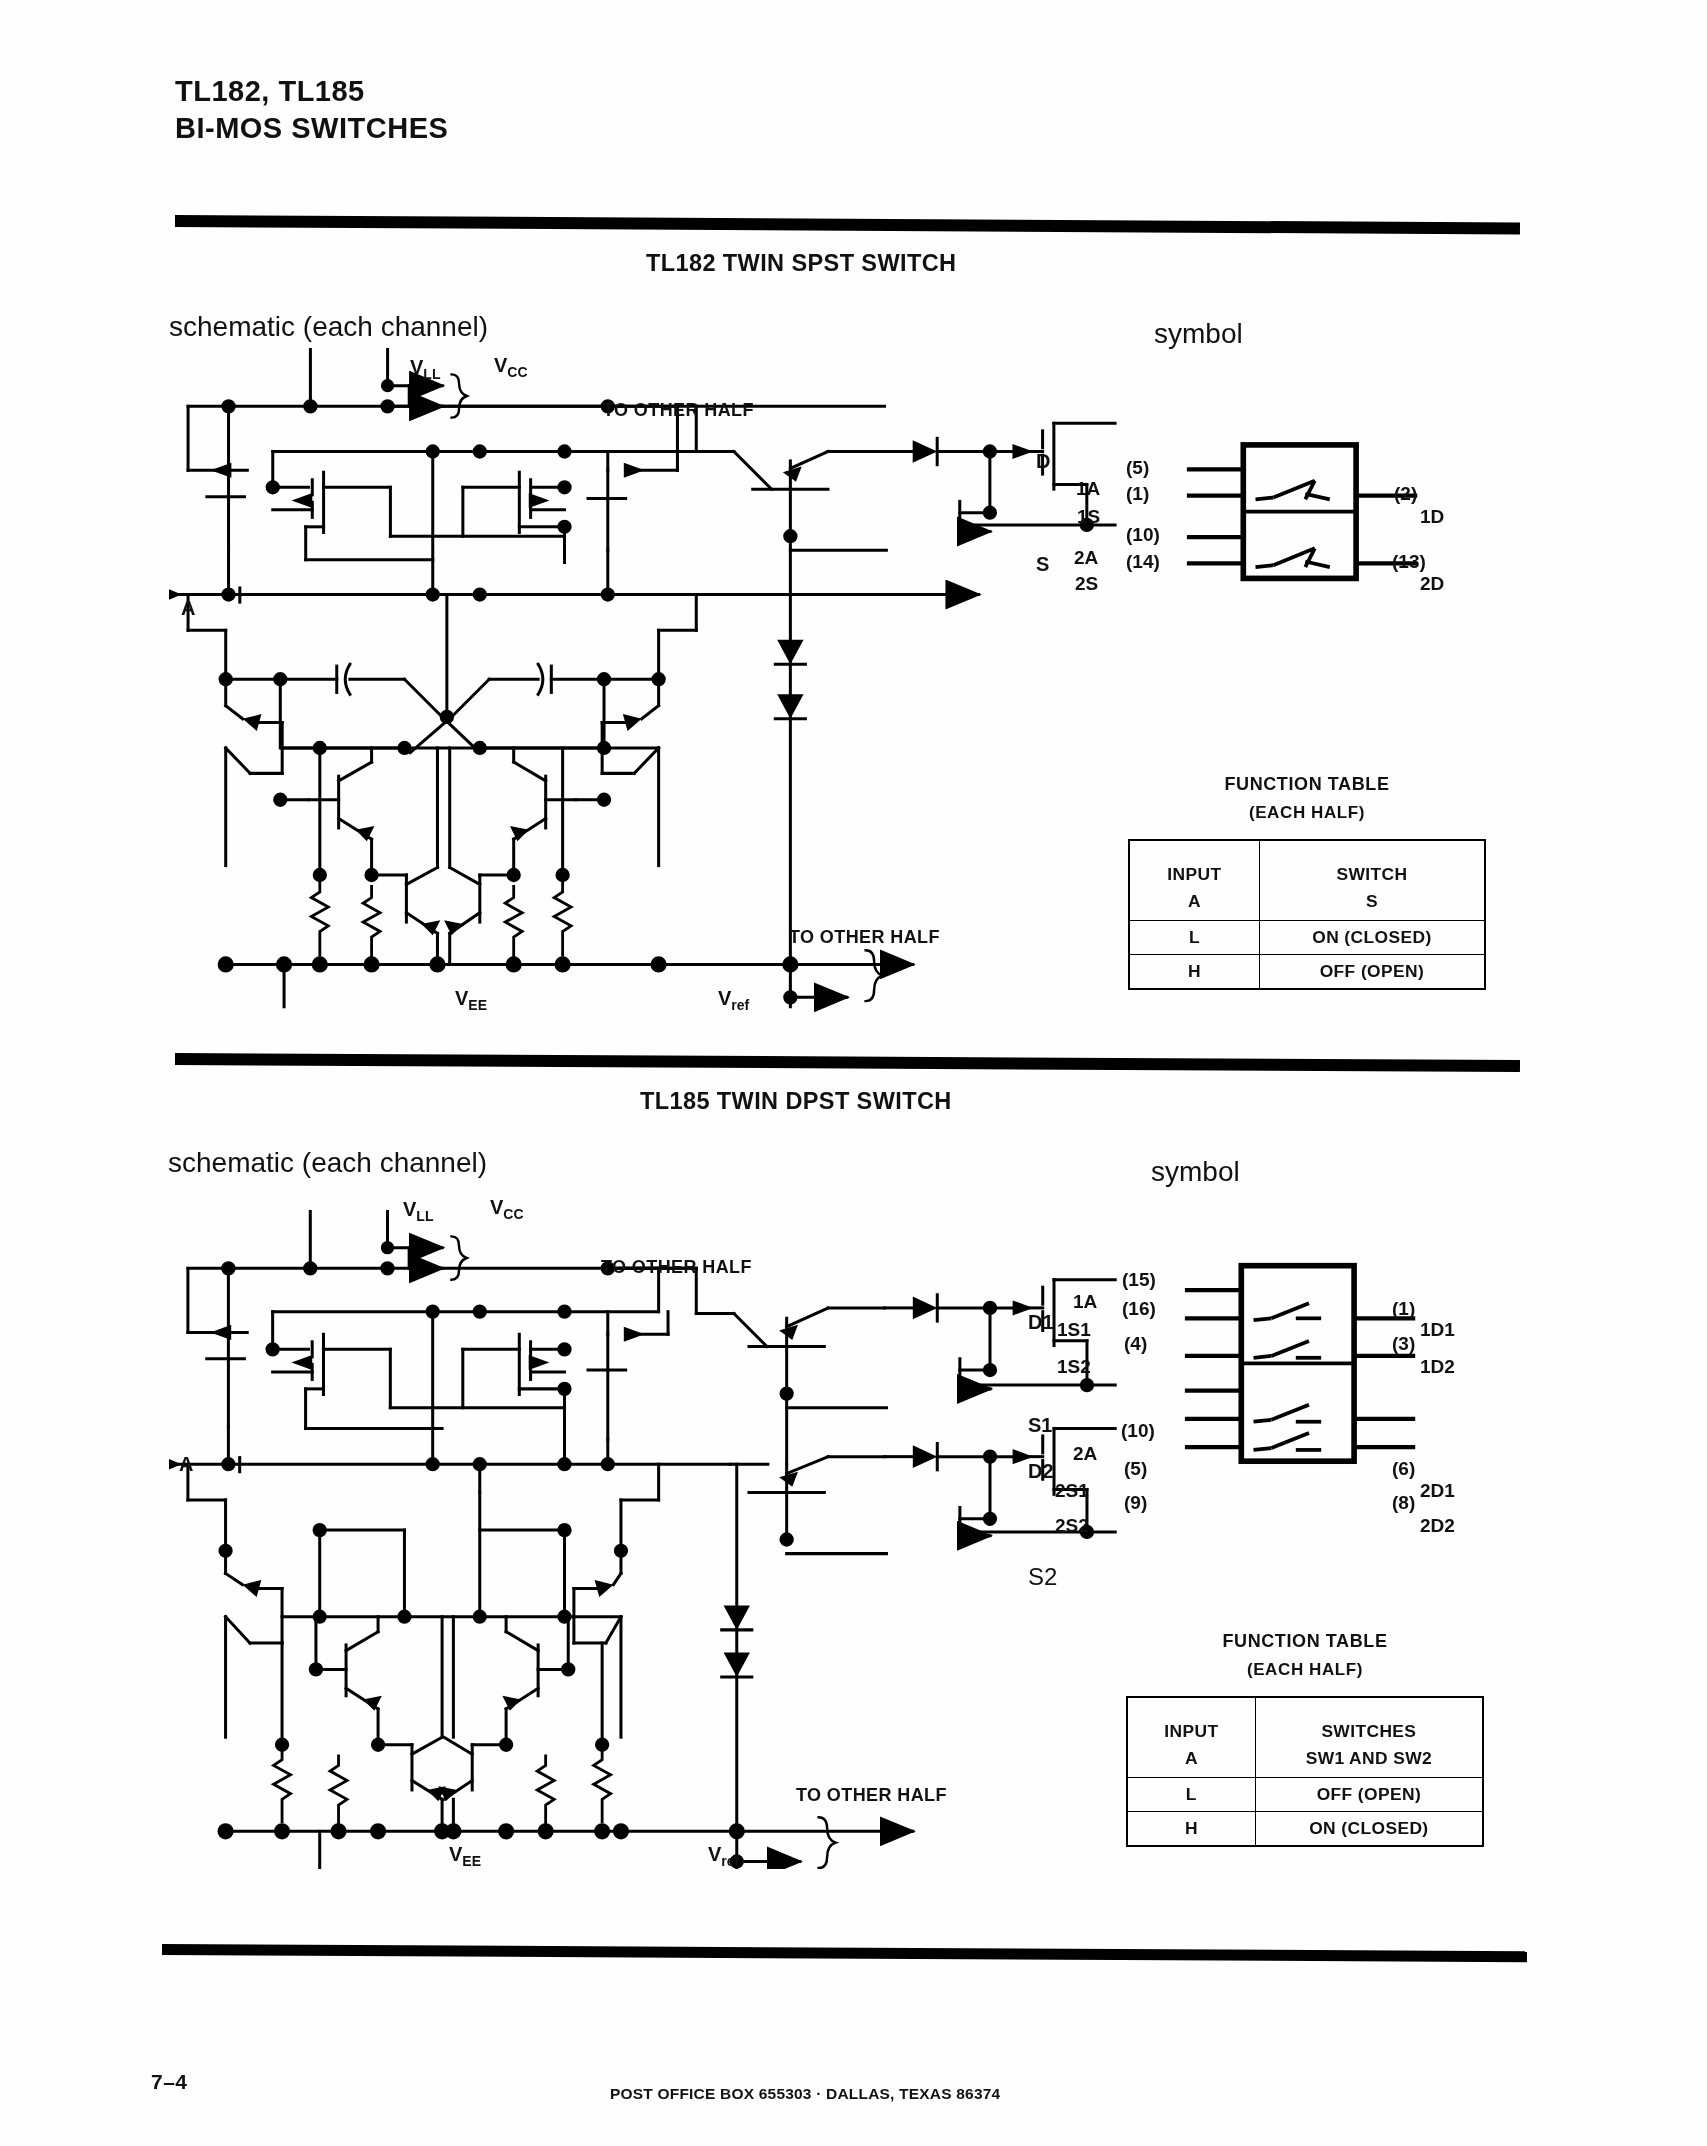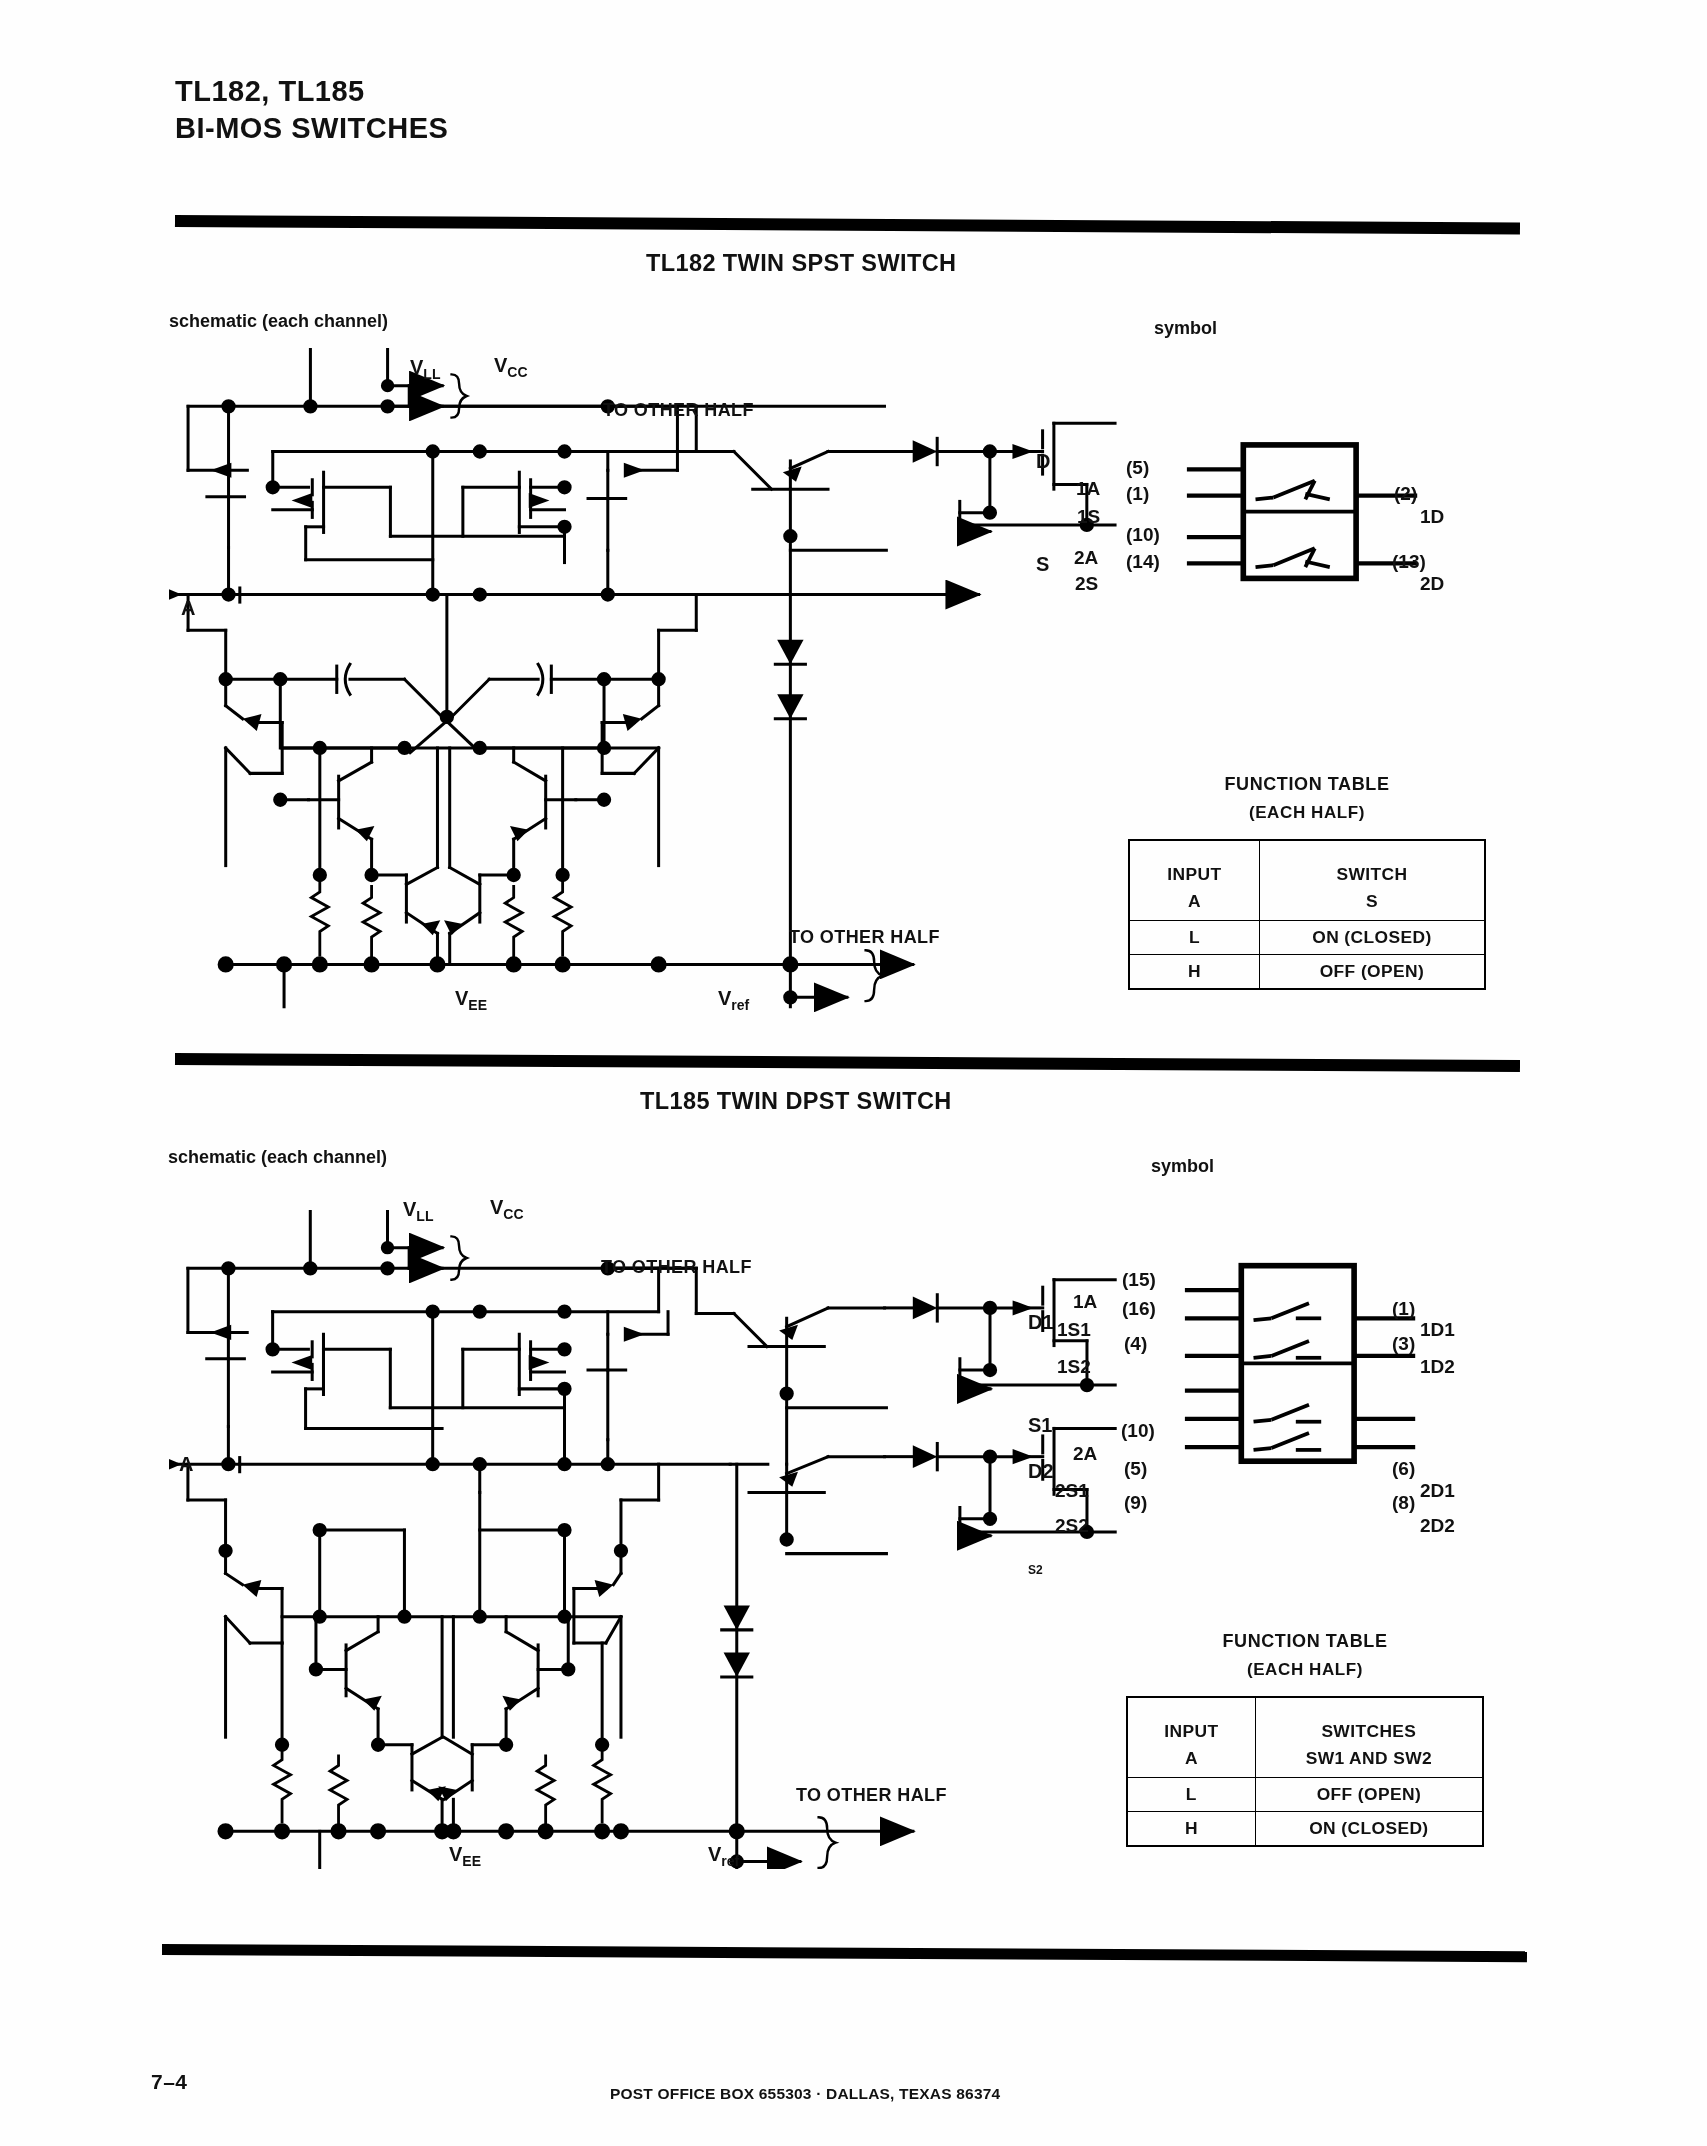--- a/index.html
+++ b/index.html
@@ -45,22 +45,22 @@
     font-weight: bold;
     font-size: 23.5px;
     letter-spacing: 0.4px;
     white-space: nowrap;
   }
   .st-1 { left: 646px; top: 250px; }
   .st-2 { left: 640px; top: 1088px; }
 
   .sub-label {
     position: absolute;
-    font-weight: bold;
-    font-size: 18px;
+    font-weight: normal;
+    font-size: 28px;
     white-space: nowrap;
   }
   .sl-sch1 { left: 169px; top: 311px; }
   .sl-sym1 { left: 1154px; top: 318px; }
   .sl-sch2 { left: 168px; top: 1147px; }
   .sl-sym2 { left: 1151px; top: 1156px; }
 
   
   .schem {
     position: absolute;
@@ -734,21 +734,21 @@
   </div>
 
   <div style="position:absolute;left:403px;top:1198px;font-size:20px;font-weight:bold;">V<sub style="font-size:14px;">LL</sub></div>
   <div style="position:absolute;left:490px;top:1196px;font-size:20px;font-weight:bold;">V<sub style="font-size:14px;">CC</sub></div>
   <div style="position:absolute;left:601px;top:1257px;font-size:18px;font-weight:bold;letter-spacing:0.4px;">TO OTHER HALF</div>
   <div style="position:absolute;left:796px;top:1785px;font-size:18px;font-weight:bold;letter-spacing:0.4px;">TO OTHER HALF</div>
   <div style="position:absolute;left:179px;top:1453px;font-size:20px;font-weight:bold;">A</div>
   <div style="position:absolute;left:1028px;top:1311px;font-size:20px;font-weight:bold;">D1</div>
   <div style="position:absolute;left:1028px;top:1414px;font-size:20px;font-weight:bold;">S1</div>
   <div style="position:absolute;left:1028px;top:1460px;font-size:20px;font-weight:bold;">D2</div>
-  <div style="position:absolute;left:1028px;top:1563px;font-size:12px;font-weight:bold;">S2</div>
+  <div style="position:absolute;left:1028px;top:1563px;font-size:24px;font-weight:normal;">S2</div>
   <div style="position:absolute;left:449px;top:1843px;font-size:20px;font-weight:bold;">V<sub style="font-size:14px;">EE</sub></div>
   <div style="position:absolute;left:708px;top:1843px;font-size:20px;font-weight:bold;">V<sub style="font-size:14px;">ref</sub></div>
 
   <div class="sym" style="left:1128px; top:1245px;">
     <svg width="377" height="282" viewBox="0 0 400 300" xmlns="http://www.w3.org/2000/svg">
       <g stroke="#000" fill="none">
         <rect x="120" y="22" width="120" height="208" stroke-width="6"></rect>
         <line x1="120" y1="126" x2="240" y2="126" stroke-width="4"></line>
 
         <line x1="60" y1="48" x2="120" y2="48" stroke-width="4.5"></line>

